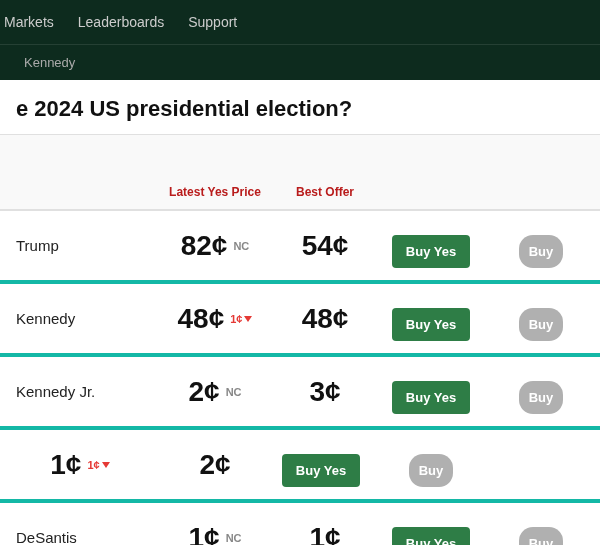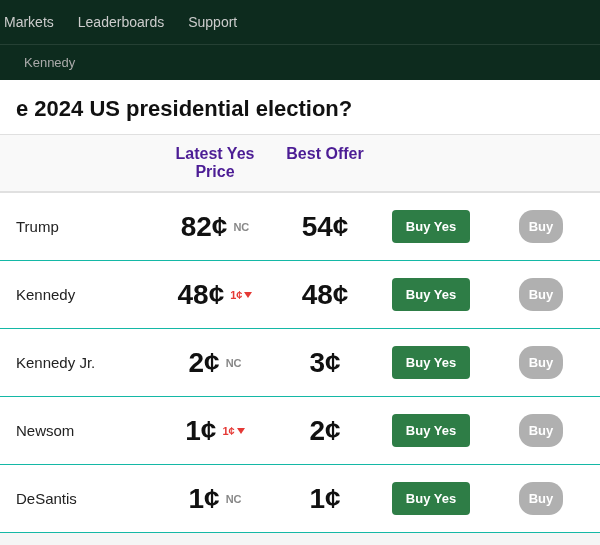--- a/index.html
+++ b/index.html
@@ -64,31 +64,32 @@
       width: 100%;
     }
     .table-header {
       display: grid;
       grid-template-columns: 160px 1fr 1fr 1fr 1fr;
       background: #f9f9f9;
       border-bottom: 2px solid #e0e0e0;
       padding: 10px 0;
     }
     .th {
-      font-size: 16px;
-      font-weight: 600;
-      color: #4c1d95;
+      font-size: 12px;
+      font-weight: 600;
+      color: #b91c1c;
       text-align: center;
+      margin-top: 40px;
     }
     .th:first-child { text-align: left; padding-left: 16px; }
 
     .table-row {
       display: grid;
       grid-template-columns: 160px 1fr 1fr 1fr 1fr;
-      border-bottom: 1px solid #14b8a6;
+      border-bottom: 4px solid #14b8a6;
       align-items: center;
       padding: 12px 0;
       min-height: 68px;
     }
 
     .candidate-name {
       font-size: 15px;
       font-weight: 500;
       color: #222;
       padding-left: 16px;
@@ -150,20 +151,21 @@
       cursor: pointer;
       white-space: nowrap;
     }
 
     .action-cell {
       display: flex;
       align-items: center;
       justify-content: center;
       gap: 4px;
       padding-right: 8px;
+      margin-top: 12px;
     }
 
     .best-offer-cell {
       display: flex;
       align-items: center;
       justify-content: center;
       text-align: right;
     }
   </style>
 </head>
@@ -236,21 +238,20 @@
       <span class="price-value">3¢</span>
     </div>
     <div class="action-cell">
       <button class="btn-buy-yes">Buy Yes</button>
     </div>
     <div class="action-cell">
       <button class="btn-buy-no">Buy</button>
     </div>
   </div>
       <div class="table-row">
-    <div class="candidate-name">Newsom</div>
     <div class="price-cell">
       <span class="price-value">1¢</span>
       <span class="change-badge down">1¢<span class="change-arrow-down"></span></span>
     </div>
     <div class="best-offer-cell">
       <span class="price-value">2¢</span>
     </div>
     <div class="action-cell">
       <button class="btn-buy-yes">Buy Yes</button>
     </div>

